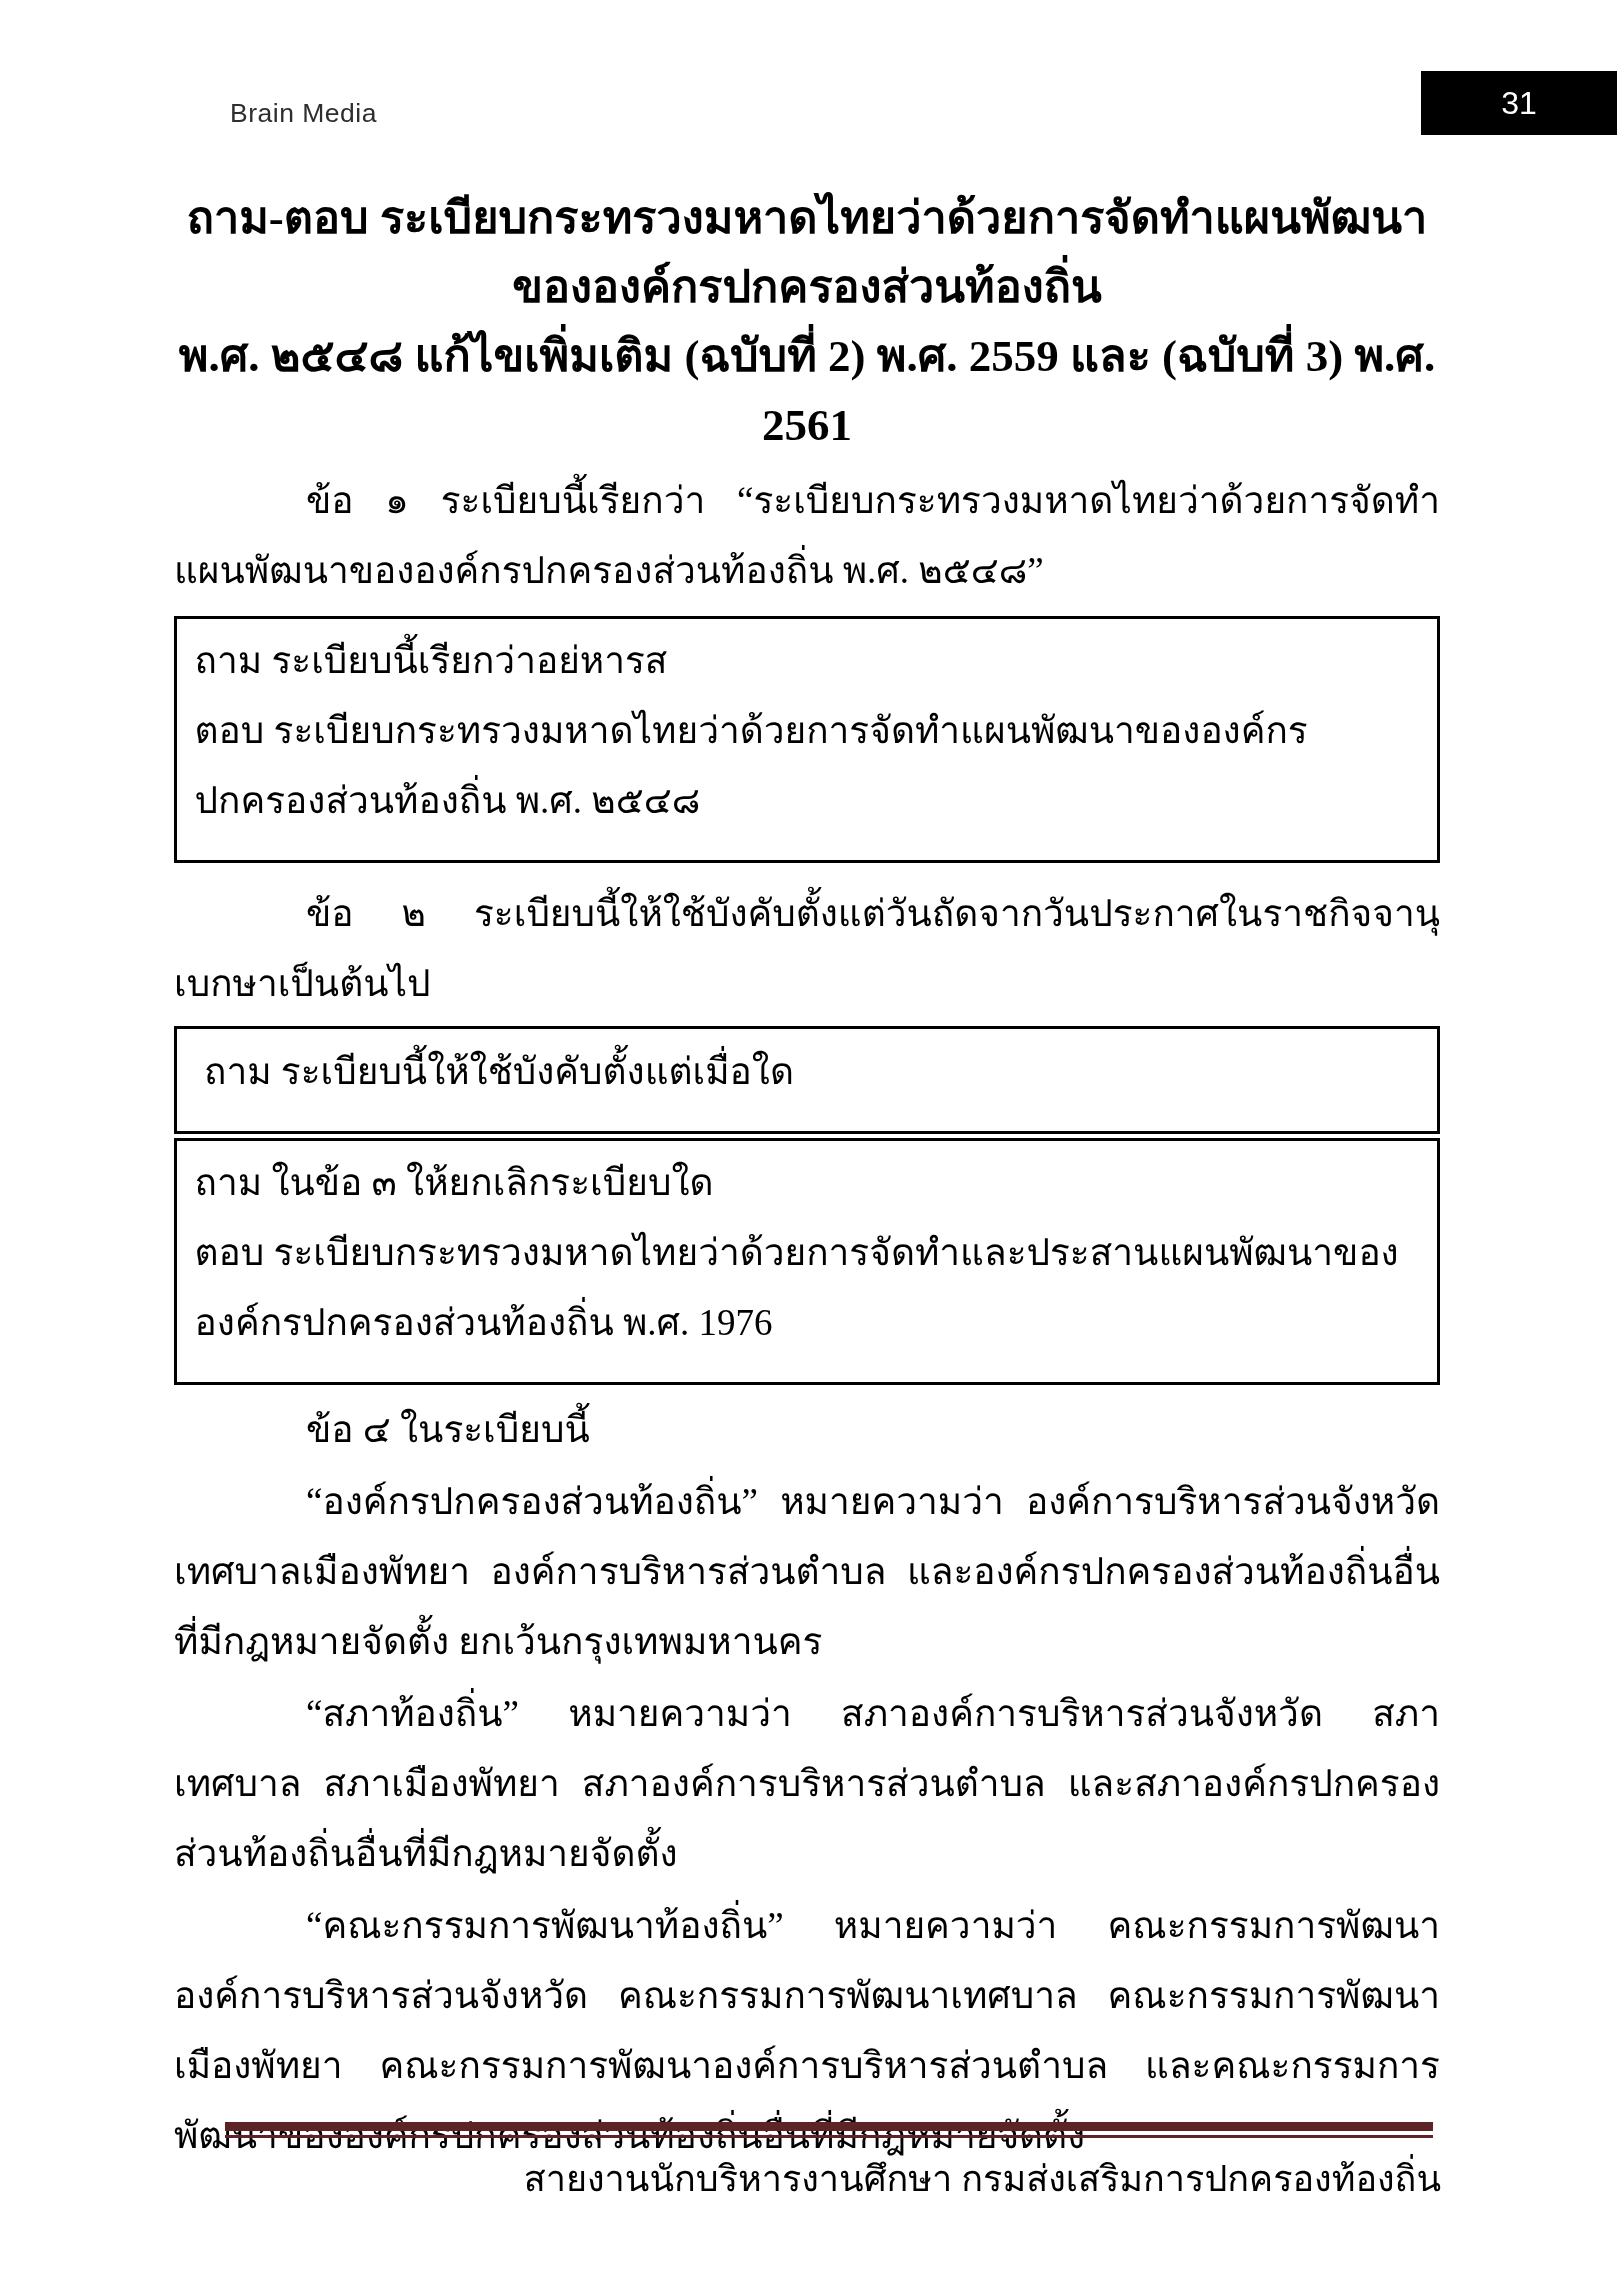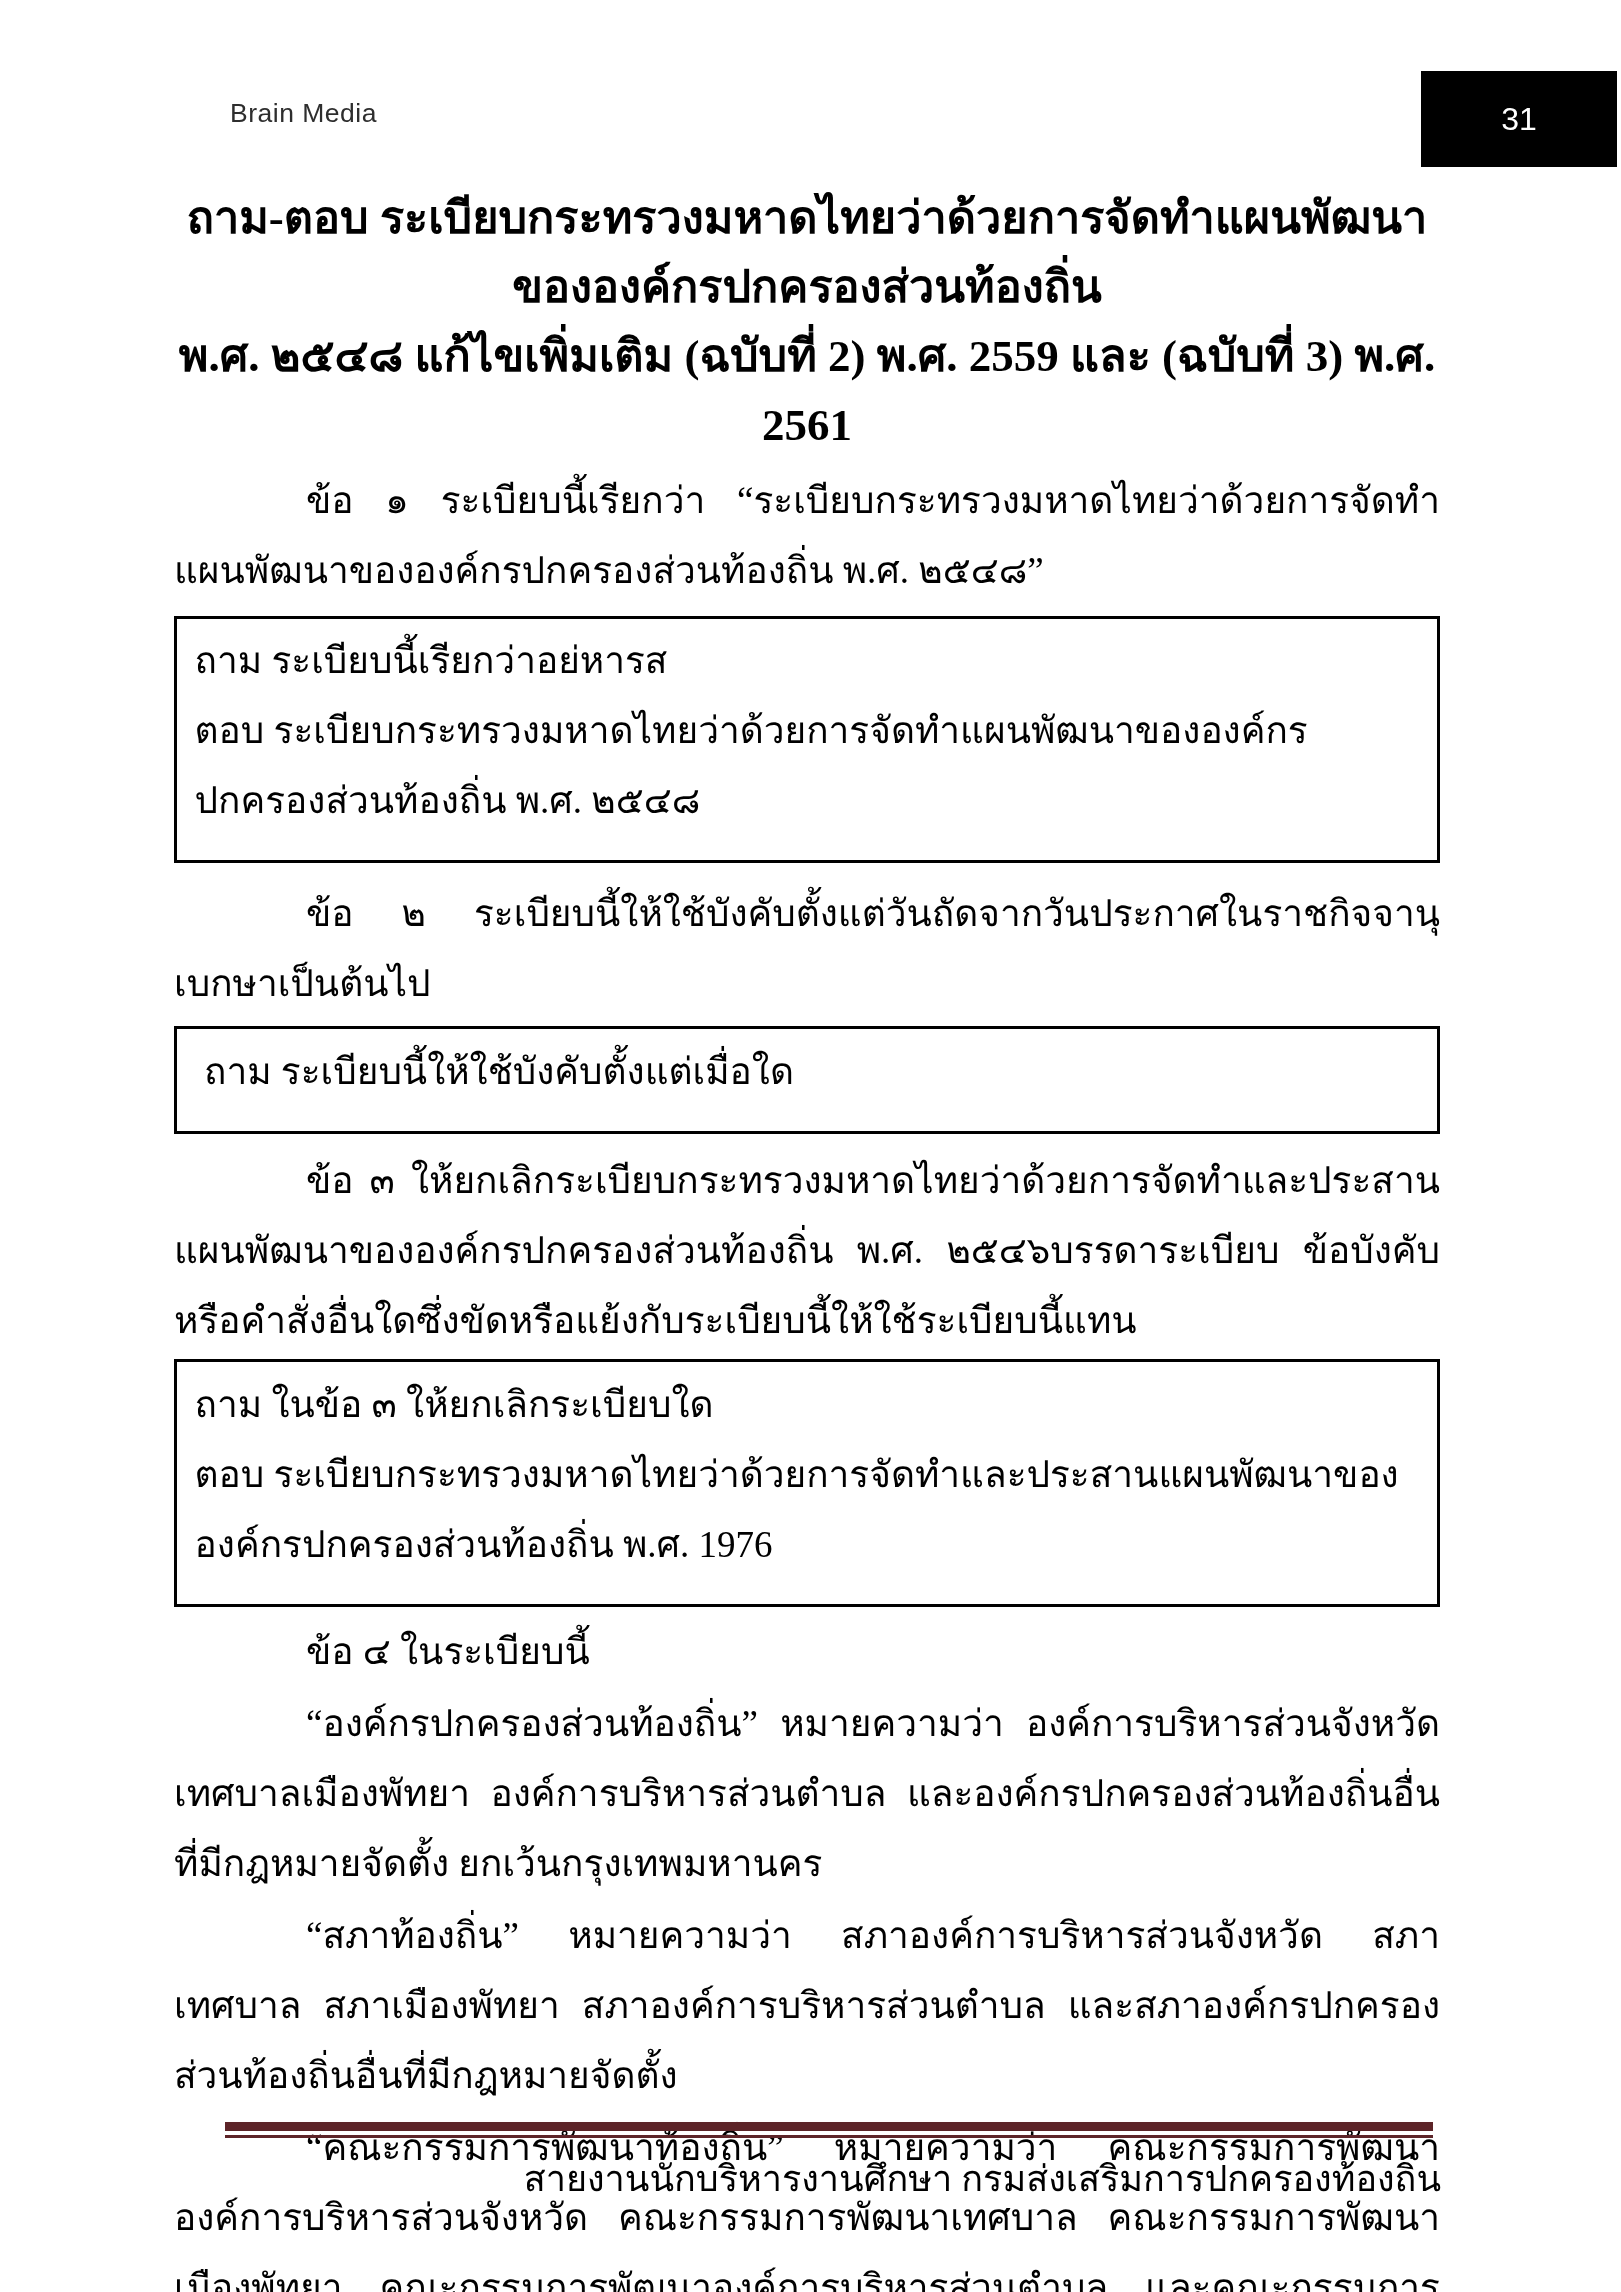--- a/index.html
+++ b/index.html
@@ -11,21 +11,21 @@
     font-family:"Liberation Serif", "DejaVu Serif", serif;
   }
   .page { position:absolute; inset:0; overflow:hidden; }
 
   .brand {
     position:absolute; left:230px; top:98px;
     font-family:"Liberation Sans", "DejaVu Sans", sans-serif;
     font-size:26.5px; color:#2e2e2e; letter-spacing:0.5px;
   }
   .pagebox {
-    position:absolute; left:1421px; top:71px; width:196px; height:96px;
+    position:absolute; left:1421px; top:71px; width:196px; height:64px;
     background:#000000; color:#ffffff;
     display:flex; align-items:center; justify-content:center;
     font-family:"Liberation Sans", "DejaVu Sans", sans-serif;
     font-size:32px;
   }
 
   .content { position:absolute; left:174px; top:184px; width:1266px; }
 
   .title { text-align:center; font-weight:bold; font-size:45px; line-height:69px; margin:0 0 5.9px 0; }
 
@@ -97,21 +97,20 @@
 
     <p class="para indent" id="p2">ข้อ ๒  ระเบียบนี้ให้ใช้บังคับตั้งแต่วันถัดจากวันประกาศในราชกิจจานุเบกษาเป็นต้นไป</p>
 
     <div class="qa-box" id="box2">
       <p class="qa-line">
         <span class="q-label">ถาม</span>
         <span>ระเบียบนี้ให้ใช้บังคับตั้งแต่เมื่อใด</span>
       </p>
     </div>
 
-    <p class="para indent" id="p3">ข้อ ๓ ให้ยกเลิกระเบียบกระทรวงมหาดไทยว่าด้วยการจัดทำและประสานแผนพัฒนาขององค์กรปกครองส่วนท้องถิ่น พ.ศ. ๒๕๔๖บรรดาระเบียบ ข้อบังคับ หรือคำสั่งอื่นใดซึ่งขัดหรือแย้งกับระเบียบนี้ให้ใช้ระเบียบนี้แทน</p>
 
     <div class="qa-box" id="box3">
       <p class="qa-line">
         <span class="q-label">ถาม</span>
         <span>ในข้อ ๓ ให้ยกเลิกระเบียบใด</span>
       </p>
       <p class="qa-line">
         <span class="a-label">ตอบ</span>
         <span>ระเบียบกระทรวงมหาดไทยว่าด้วยการจัดทำและประสานแผนพัฒนาขององค์กรปกครองส่วนท้องถิ่น พ.ศ. 1976</span>
       </p>

